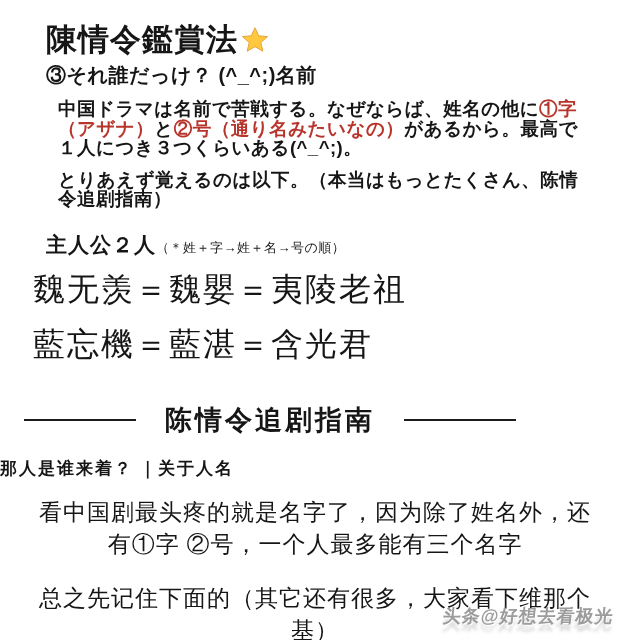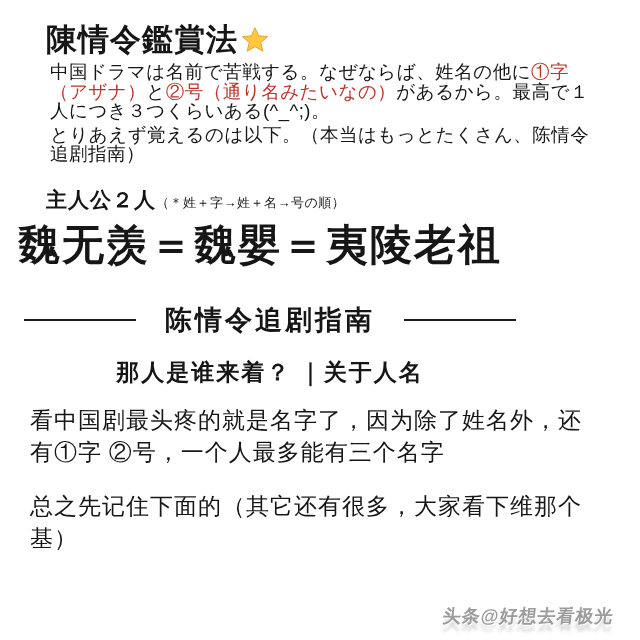--- a/index.html
+++ b/index.html
@@ -31,44 +31,44 @@
     line-height: 24px;
     font-weight: bold;
     letter-spacing: 0.5px;
   }
   .jp-intro {
     margin: 3px 24px 0 46px;
     font-size: 18.5px;
     line-height: 19.6px;
     letter-spacing: 0.5px;
   }
-  .jp-intro p { margin: 4px; }
+  .jp-intro p { margin: 12px; font-weight: bold; }
   .red { color: #b8352c; }
 
   .protagonist-heading {
     margin: 22px 26px 0 46px;
     display: flex;
     align-items: baseline;
   }
   .protagonist-heading .main {
     font-size: 21px;
     font-weight: bold;
     letter-spacing: 1px;
     text-align: center;
   }
   .protagonist-heading .note {
     font-size: 13px;
     margin-left: 0;
     letter-spacing: 0.5px;
   }
   .big-names {
-    margin: 6px 0 0 18px;
-    font-size: 42px;
+    margin: 6px 0 0 33px;
+    font-size: 32px;
     line-height: 49px;
-    font-weight: bold;
+    font-weight: normal;
     letter-spacing: 2px;
     white-space: nowrap;
   }
 
   
   .cn-section { font-family: "Liberation Serif", serif; }
   .banner-row {
     margin: 32px 0 0 24px;
     display: flex;
     align-items: center;
@@ -85,30 +85,30 @@
     text-align: center;
     font-size: 27px;
     font-weight: bold;
     letter-spacing: 3px;
     line-height: 38px;
     white-space: nowrap;
   }
   .cn-subtitle {
     margin-top: 18px;
     width: 540px;
-    text-align: center;
-    font-size: 23px;
+    font-size: 17px;
     font-weight: bold;
     letter-spacing: 2px;
   }
   .cn-para {
     margin: 17px 24px 0 30px;
     font-size: 23px;
     line-height: 32px;
     letter-spacing: 1px;
+    text-align: center;
   }
   .cn-para.second { margin-top: 22px; }
 
   
   .watermark {
     position: absolute;
     right: 10px;
     bottom: 12px;
     font-family: "Liberation Sans", sans-serif;
     font-size: 18px;
@@ -126,32 +126,34 @@
 
 <div class="canvas">
 
   <div class="jp-title">
     <span>陳情令鑑賞法</span>
     <svg class="star" viewBox="0 0 24 24">
       <path d="M12 2.2l2.95 6.45 7.05.65-5.35 4.7 1.6 6.95L12 17.3l-6.25 3.65 1.6-6.95L2 9.3l7.05-.65z" fill="#ffc83d" stroke="#e7a33e" stroke-width="0.8"></path>
     </svg>
   </div>
 
+  <div class="jp-subtitle">③それ誰だっけ？ (^_^;)名前</div>
 
   <div class="jp-intro">
     <p><span>中国ドラマは名前で苦戦する。なぜならば、姓名の他に</span><span class="red">①字（アザナ）</span><span>と</span><span class="red">②号（通り名みたいなの）</span><span>があるから。最高で１人につき３つくらいある(^_^;)。</span></p>
     <p>とりあえず覚えるのは以下。（本当はもっとたくさん、陈情令追剧指南）</p>
   </div>
 
   <div class="protagonist-heading">
     <span class="main">主人公２人</span>
     <span class="note">（＊姓＋字→姓＋名→号の順）</span>
   </div>
 
   <div class="big-names">魏无羡＝魏嬰＝夷陵老祖</div>
+  <div class="big-names">藍忘機＝藍湛＝含光君</div>
 
   <div class="cn-section">
     <div class="banner-row">
       <div class="banner-line"></div>
       <div class="banner-title">陈情令追剧指南</div>
       <div class="banner-line"></div>
     </div>
 
     <div class="cn-subtitle">那人是谁来着？ ｜关于人名</div>
 

